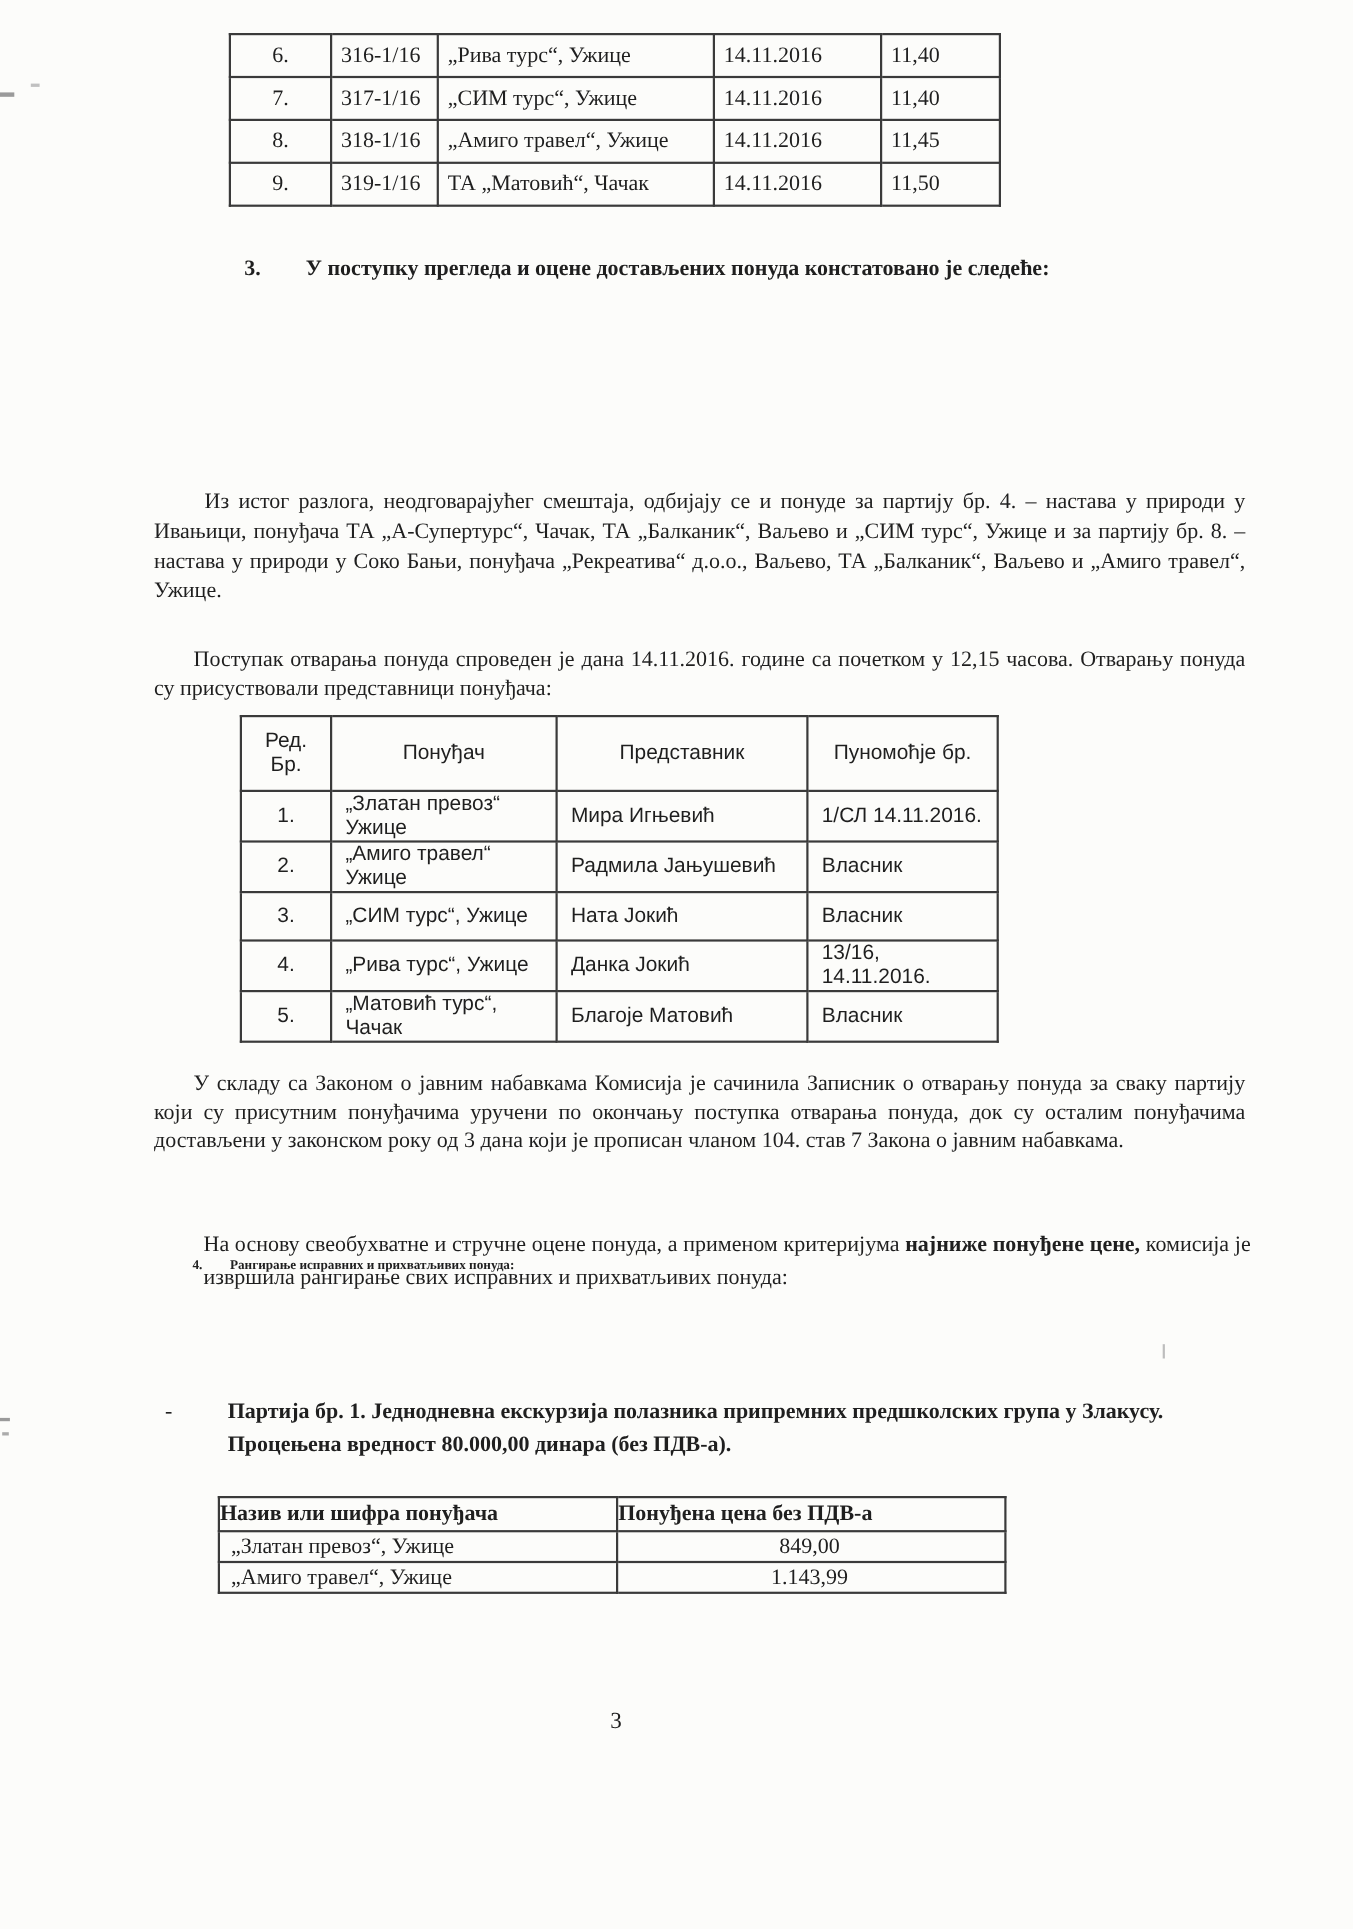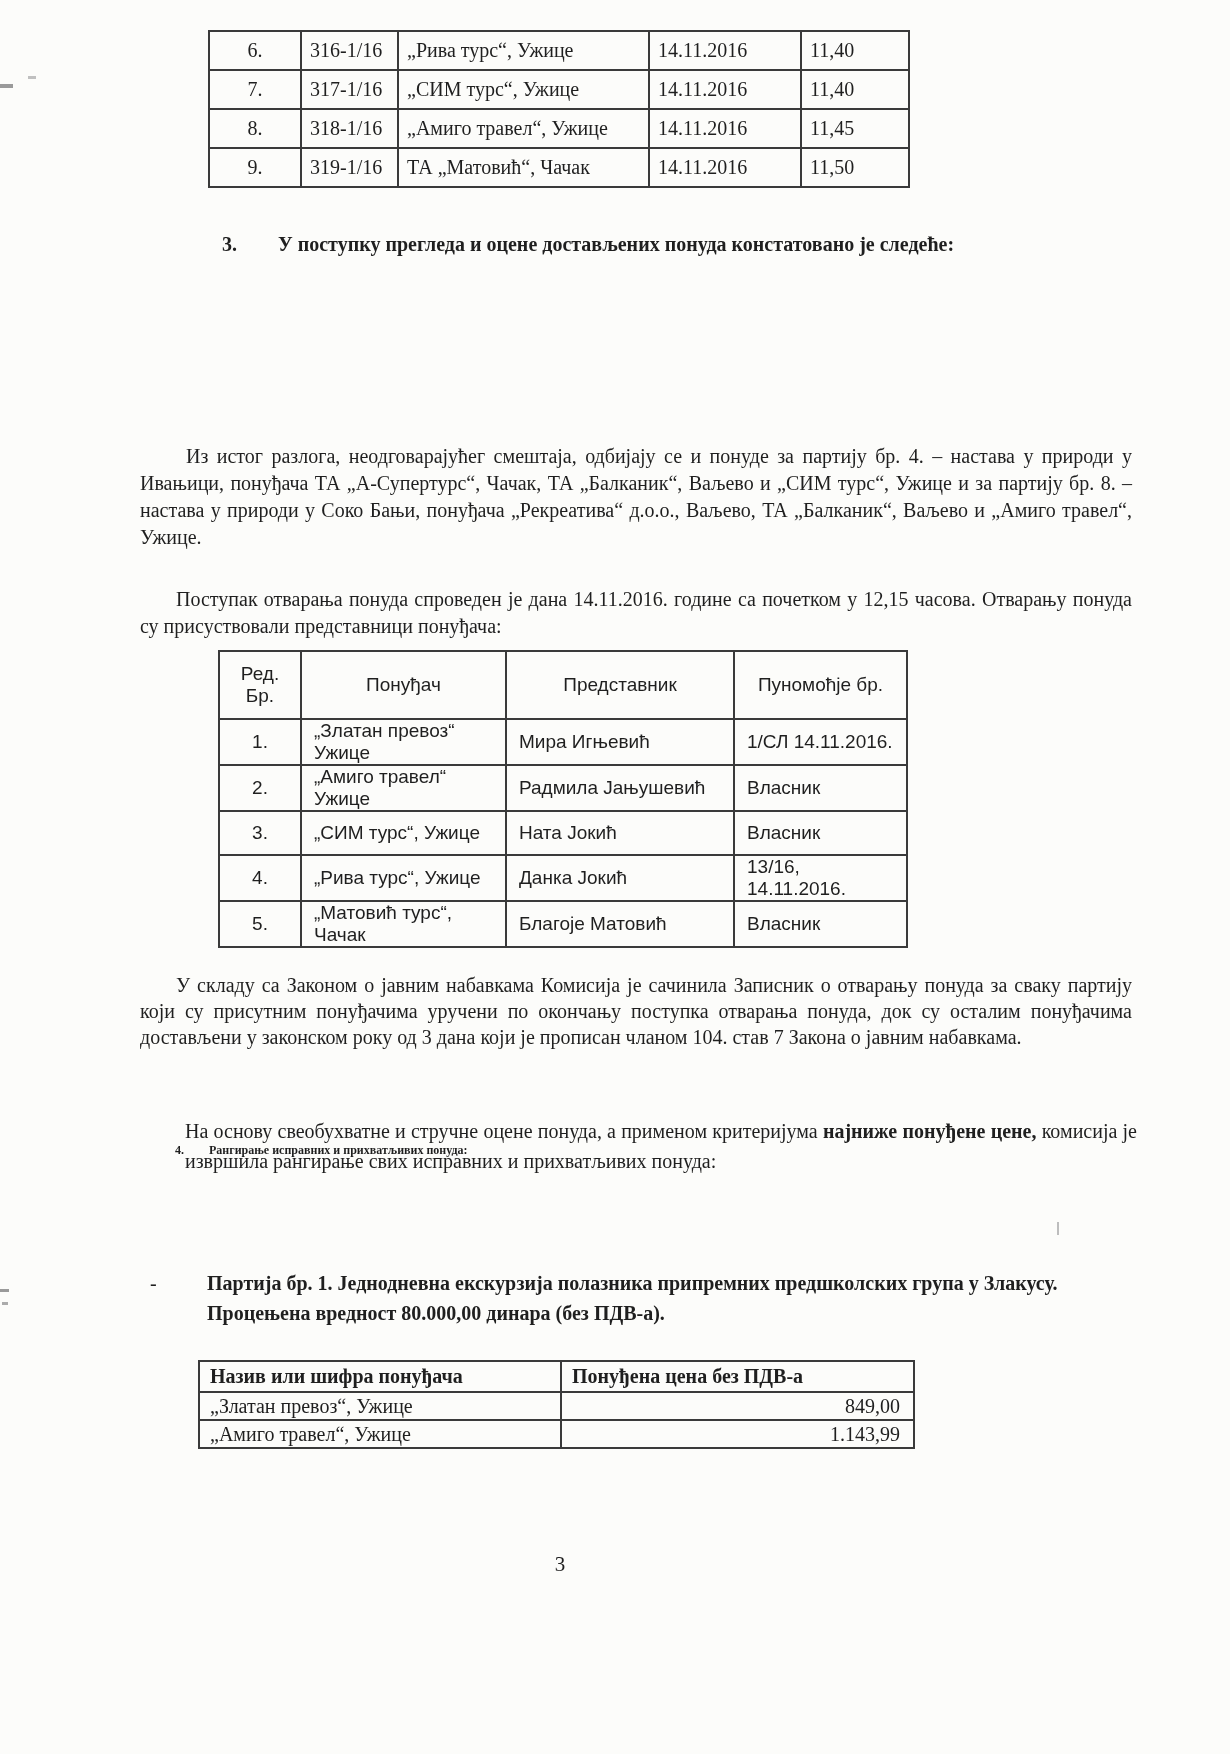--- a/index.html
+++ b/index.html
@@ -61,23 +61,23 @@
   
   .lot { left:150px; top:1268px; width:940px; font-size:20px; line-height:30px;
          font-weight:bold; display:flex; }
   .lot .dash { width:57px; flex:none; font-weight:normal; }
   .lot .txt { flex:1; }
 
   
   .t3 { left:198px; top:1360px; width:715px; font-size:20px; }
   .t3 col:nth-child(1){width:362px;}
   .t3 col:nth-child(2){width:353px;}
-  .t3 thead td { height:29px; font-weight:bold; padding:0 10px; }
+  .t3 thead td { height:29px; font-weight:bold; padding:0 0; }
   .t3 tbody td { height:26px; padding:0 10px; }
-  .t3 tbody td:nth-child(2){ text-align:right; padding-right:13px; }
+  .t3 tbody td:nth-child(2){ text-align:center; padding-right:13px; }
 
   
   .pgnum { left:500px; top:1552px; width:120px; text-align:center; font-size:21px; }
 
   
   .art { background:#9a9a9a; }
   .a1 { left:0; top:84px; width:13px; height:4px; }
   .a2 { left:28px; top:76px; width:8px; height:3px; background:#c0c0c0; }
   .a3 { left:0; top:1289px; width:9px; height:3px; }
   .a4 { left:2px; top:1302px; width:6px; height:3px; background:#ababab; }

